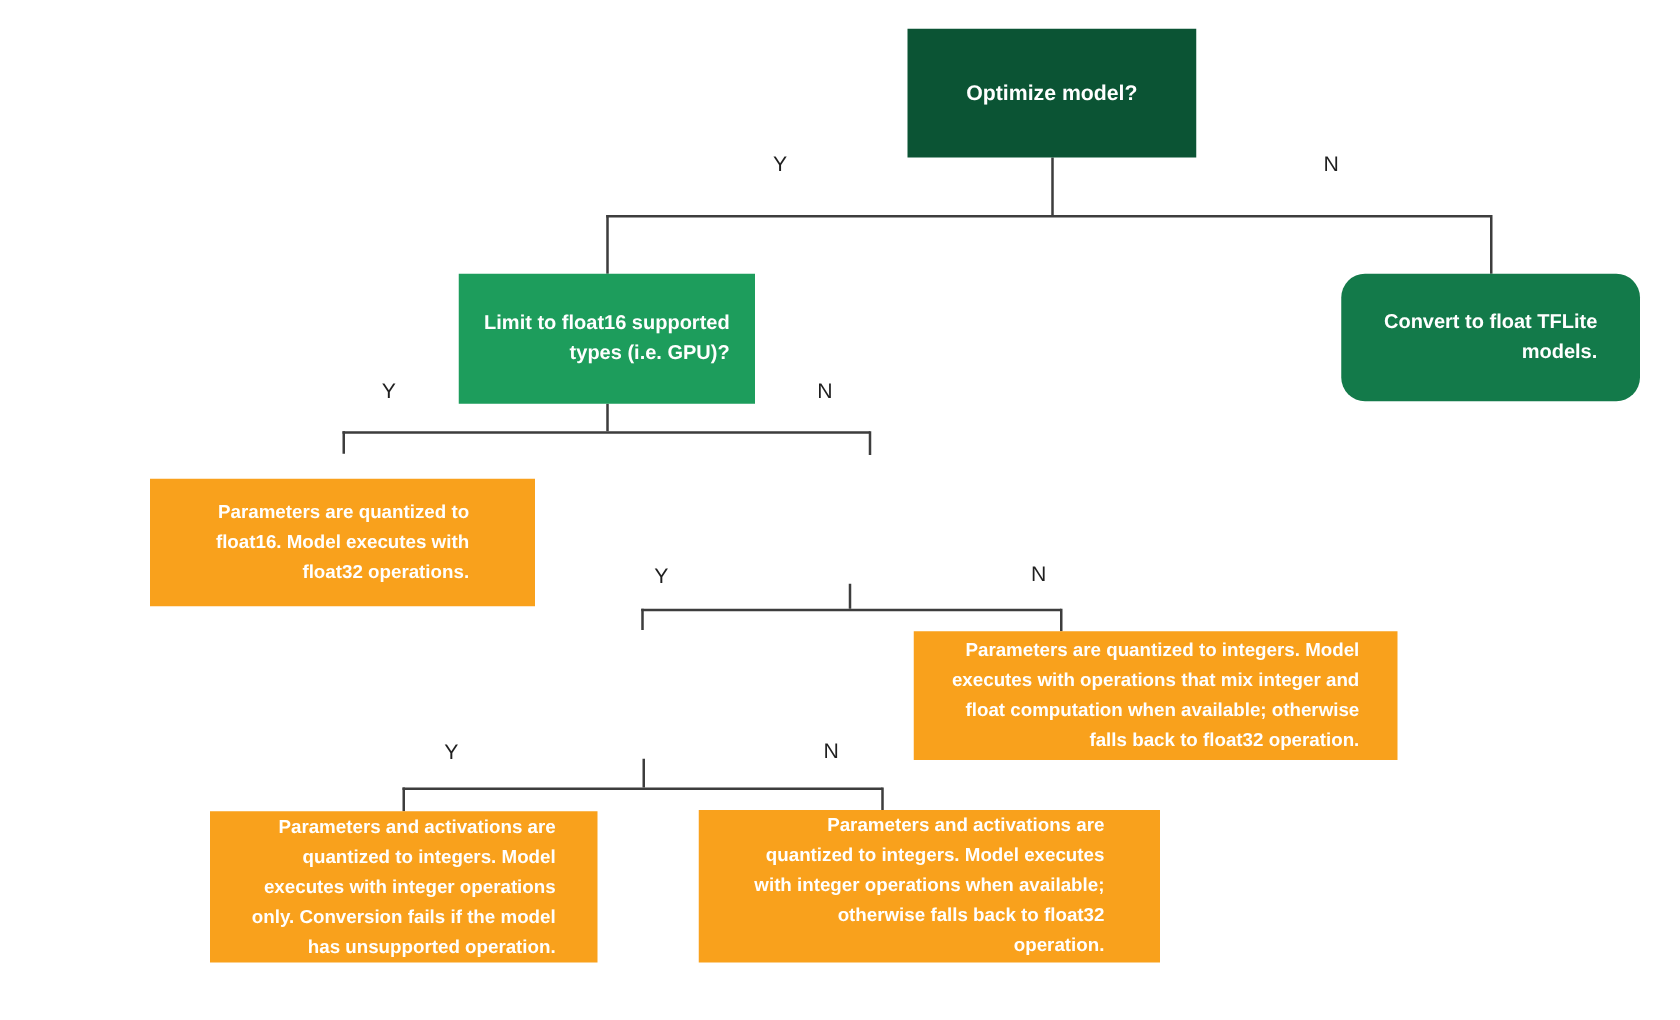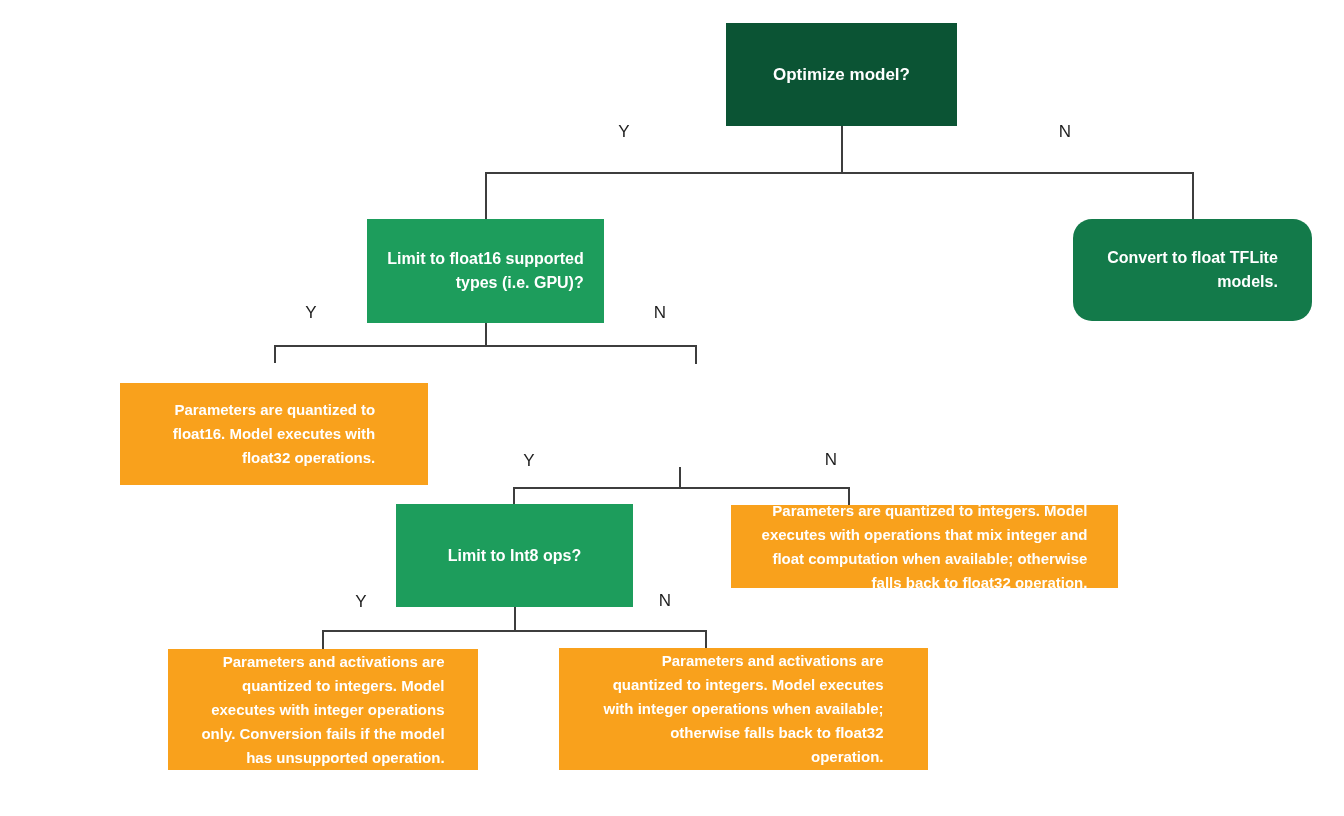--- a/index.html
+++ b/index.html
@@ -86,23 +86,22 @@
 types (i.e. GPU)?</div>
 
   <div class="node mid fs-md" style="left:1073px; top:219px; width:239px; height:102px;border-radius:19px;">Convert to float TFLite
 models.</div>
 
   <div class="node orange fs-sm" style="left:120px; top:383px; width:308px; height:102px;">Parameters are quantized to
 float16. Model executes with
 float32 operations.</div>
 
 
-  <div class="node light fs-md" style="left:396px; top:504px; width:237px; height:103px;">Limit to Int8 ops?</div>
 
-  <div class="node orange fs-sm" style="left:731px; top:505px; width:387px; height:83px;">Parameters are quantized to integers. Model
+  <div class="node orange fs-sm" style="left:731px; top:505px; width:387px; height:103px;">Parameters are quantized to integers. Model
 executes with operations that mix integer and
 float computation when available; otherwise
 falls back to float32 operation.</div>
 
   <div class="node orange fs-sm" style="left:168px; top:649px; width:310px; height:121px;">Parameters and activations are
 quantized to integers. Model
 executes with integer operations
 only. Conversion fails if the model
 has unsupported operation.</div>
 

